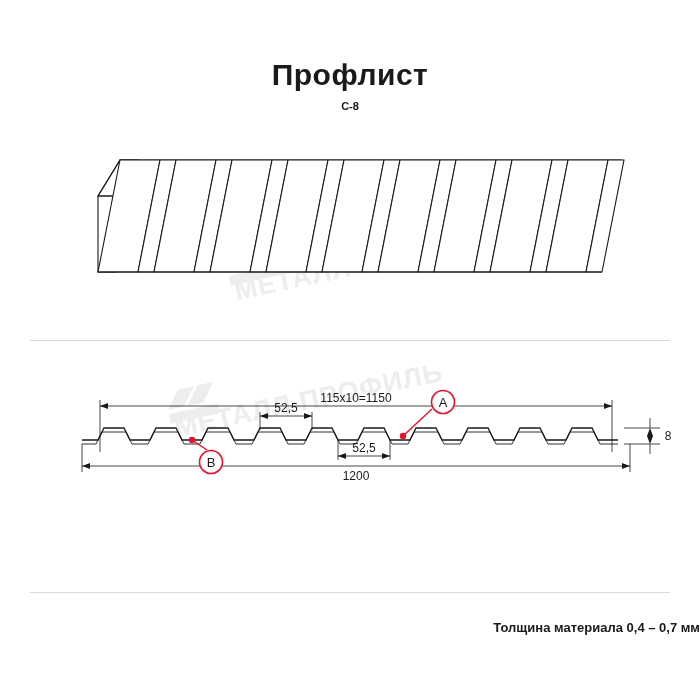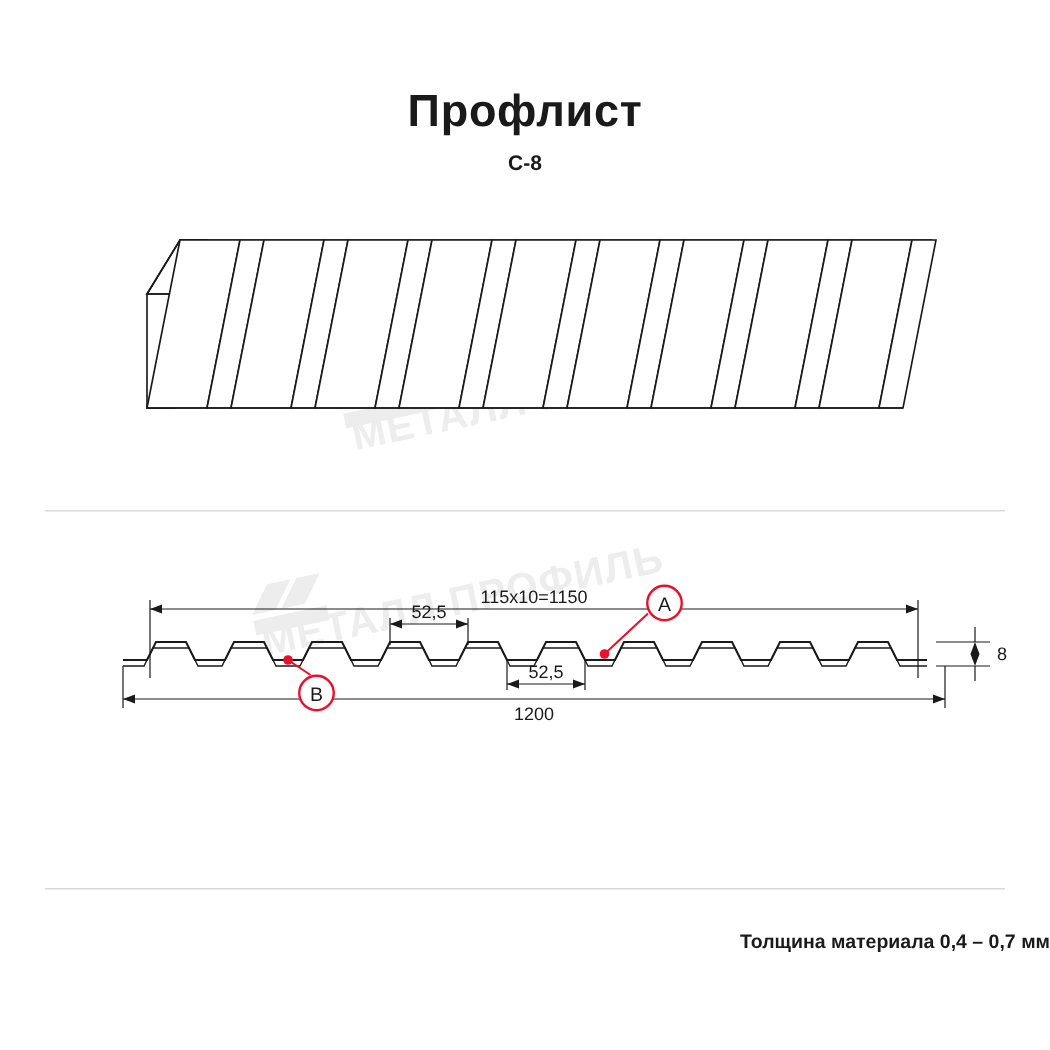--- a/index.html
+++ b/index.html
@@ -30,21 +30,21 @@
     font-weight: bold;
     letter-spacing: 0.5px;
     color: #1a1a1a;
   }
   .subtitle {
     position: absolute;
     top: 100px;
     left: 0;
     width: 700px;
     text-align: center;
-    font-size: 14px;
+    font-size: 11px;
     font-weight: bold;
     color: #1a1a1a;
   }
   .divider {
     position: absolute;
     left: 30px;
     width: 640px;
     height: 1px;
     background: #d9d9d9;
   }

